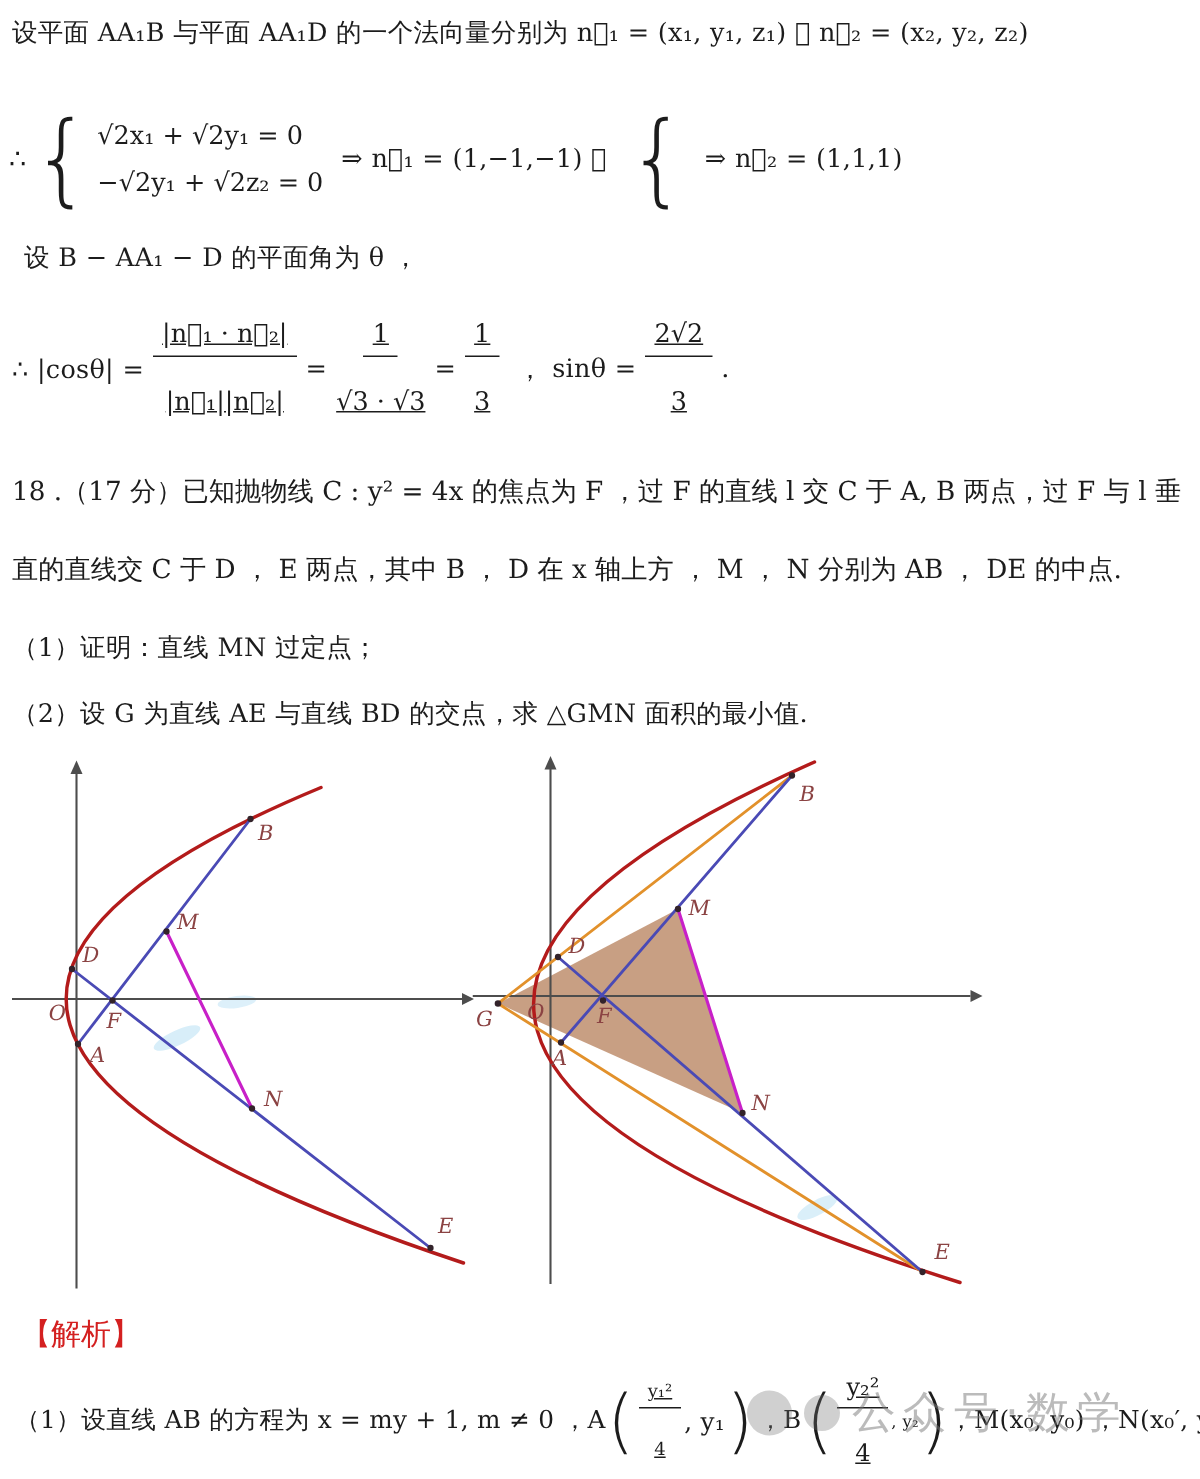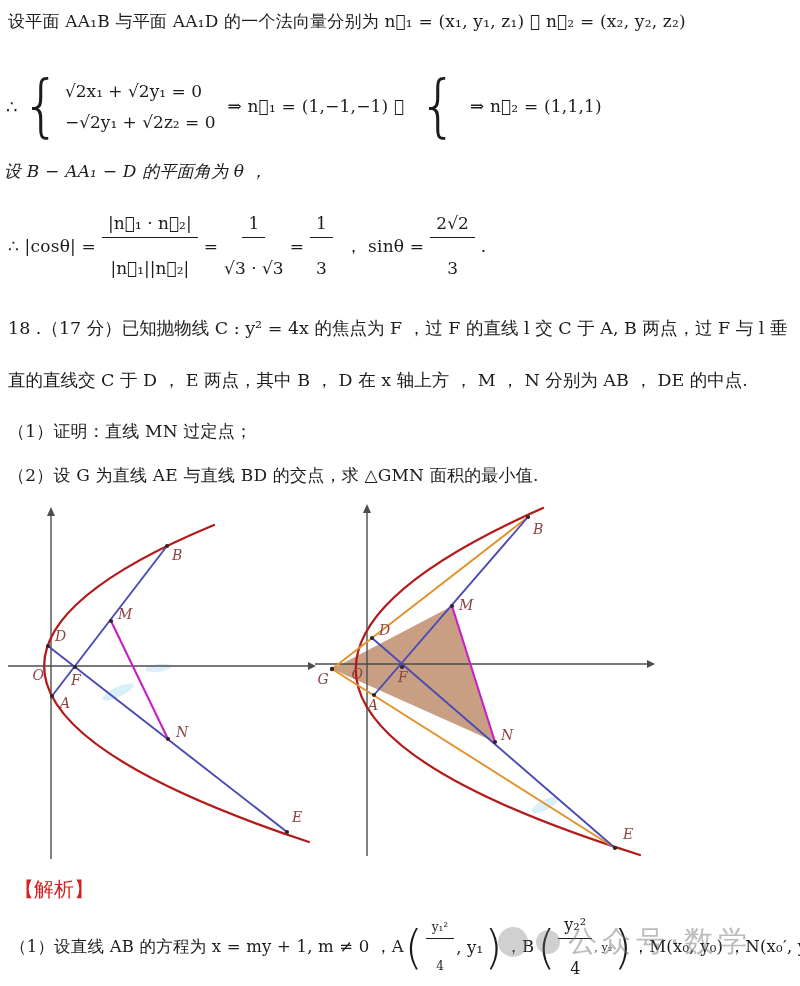--- a/index.html
+++ b/index.html
@@ -6,21 +6,21 @@
   body{
     width:800px;height:986px;position:relative;overflow:hidden;
     background:#ffffff;color:#1c1c1c;
     font-family:"DejaVu Serif","Liberation Serif",serif;
   }
   .abs{position:absolute;}
   .mline{font-size:17px;white-space:nowrap;letter-spacing:.2px;text-align:right;}
   .row{display:flex;align-items:center;white-space:nowrap;}
   .gap{margin:0 6px;}
   
-  .frac{display:inline-flex;flex-direction:column;align-items:center;text-align:center;margin:0 6px;font-size:17px;line-height:1.25;}
+  .frac{display:inline-flex;flex-direction:column;align-items:center;text-align:center;margin:0 6px;font-size:17px;line-height:1.25;text-decoration:underline;}
   .frac .n{padding:0 6px 3px;border-bottom:1.5px solid #1c1c1c;}
   .frac .d{padding-top:20px;}
   
   .brace{font-size:62px;font-weight:300;line-height:1;transform:scaleY(1.08);font-family:"DejaVu Sans","Liberation Sans",sans-serif;color:#1c1c1c;}
   .cases{display:flex;flex-direction:column;gap:11px;font-size:17px;margin-left:4px;}
   .bigp{font-size:46px;font-weight:300;line-height:1;transform:scaleY(1.02);font-family:"DejaVu Sans","Liberation Sans",sans-serif;margin:0 1px;}
   .prob{font-size:17.5px;line-height:52px;width:792px;}
   .hdr{font-size:20px;font-weight:normal;color:#d42020;}
   
   .axis{stroke:#4d4d4d;stroke-width:1.4;fill:none;}
@@ -47,21 +47,21 @@
   <span class="brace">{</span>
   <span class="cases">
     <span>√2x₁ + √2y₁ = 0</span>
     <span>−√2y₁ + √2z₂ = 0</span>
   </span>
   <span class="mline gap" style="margin-left:12px;">⇒ n⃗₁ = (1,−1,−1) ，</span>
   <span class="brace" style="margin-left:8px;">{</span>
   <span class="mline gap" style="margin-left:12px;">⇒ n⃗₂ = (1,1,1)</span>
 </div>
 
-<div class="abs mline" style="left:4px;top:160px;font-style:italic;">设 B − AA₁ − D 的平面角为 θ ，</div>
+<div class="abs mline" style="left:16px;top:160px;">设 B − AA₁ − D 的平面角为 θ ，</div>
 
 <div class="abs row" style="left:8px;top:198px;height:96px;">
   <span class="mline">∴ |cosθ| =</span>
   <span class="frac">
     <span class="n">|n⃗₁ · n⃗₂|</span>
     <span class="d">|n⃗₁||n⃗₂|</span>
   </span>
   <span class="mline">=</span>
   <span class="frac">
     <span class="n">1</span>

